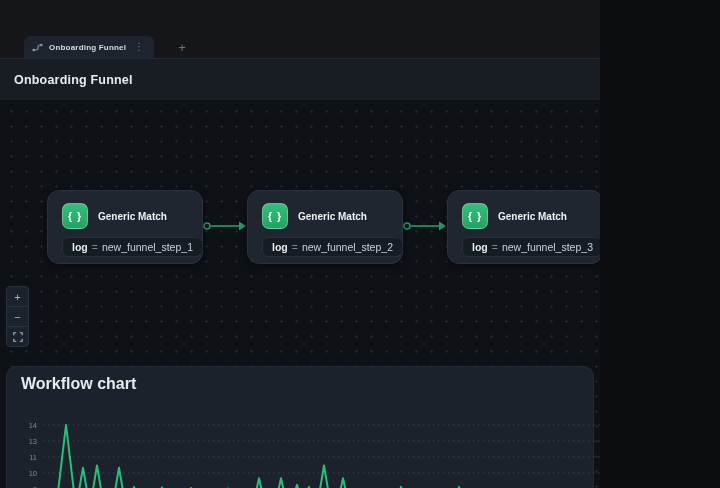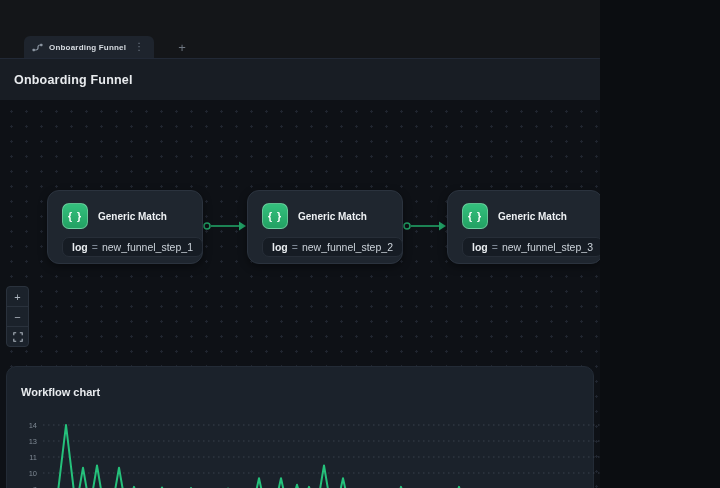--- a/index.html
+++ b/index.html
@@ -62,21 +62,21 @@
   .zoomctl button{
     all:unset;height:19px;display:flex;align-items:center;justify-content:center;
     color:#aeb6c0;font-size:11px;cursor:pointer;border-bottom:1px solid #2a323d;
   }
   .zoomctl button:last-child{border-bottom:none;}
   
   .panel{
     position:absolute;top:366px;left:6px;right:6px;height:132px;
     background:#1b222b;border:1px solid #232b36;border-radius:10px;box-sizing:border-box;z-index:5;
   }
-  .panel-title{margin:19px 0 0 14px;font-size:11px;font-weight:700;color:#e8ebee;}
+  .panel-title{margin:8px 0 0 14px;font-size:16px;font-weight:700;color:#e8ebee;}
   .chart{position:absolute;left:0;top:0;width:708px;height:132px;}
   .chart text{font-family:"Liberation Sans","DejaVu Sans",sans-serif;}
 </style>
 </head>
 <body>
 
 <div class="app">
 
   <div class="titlebar"></div>
 

